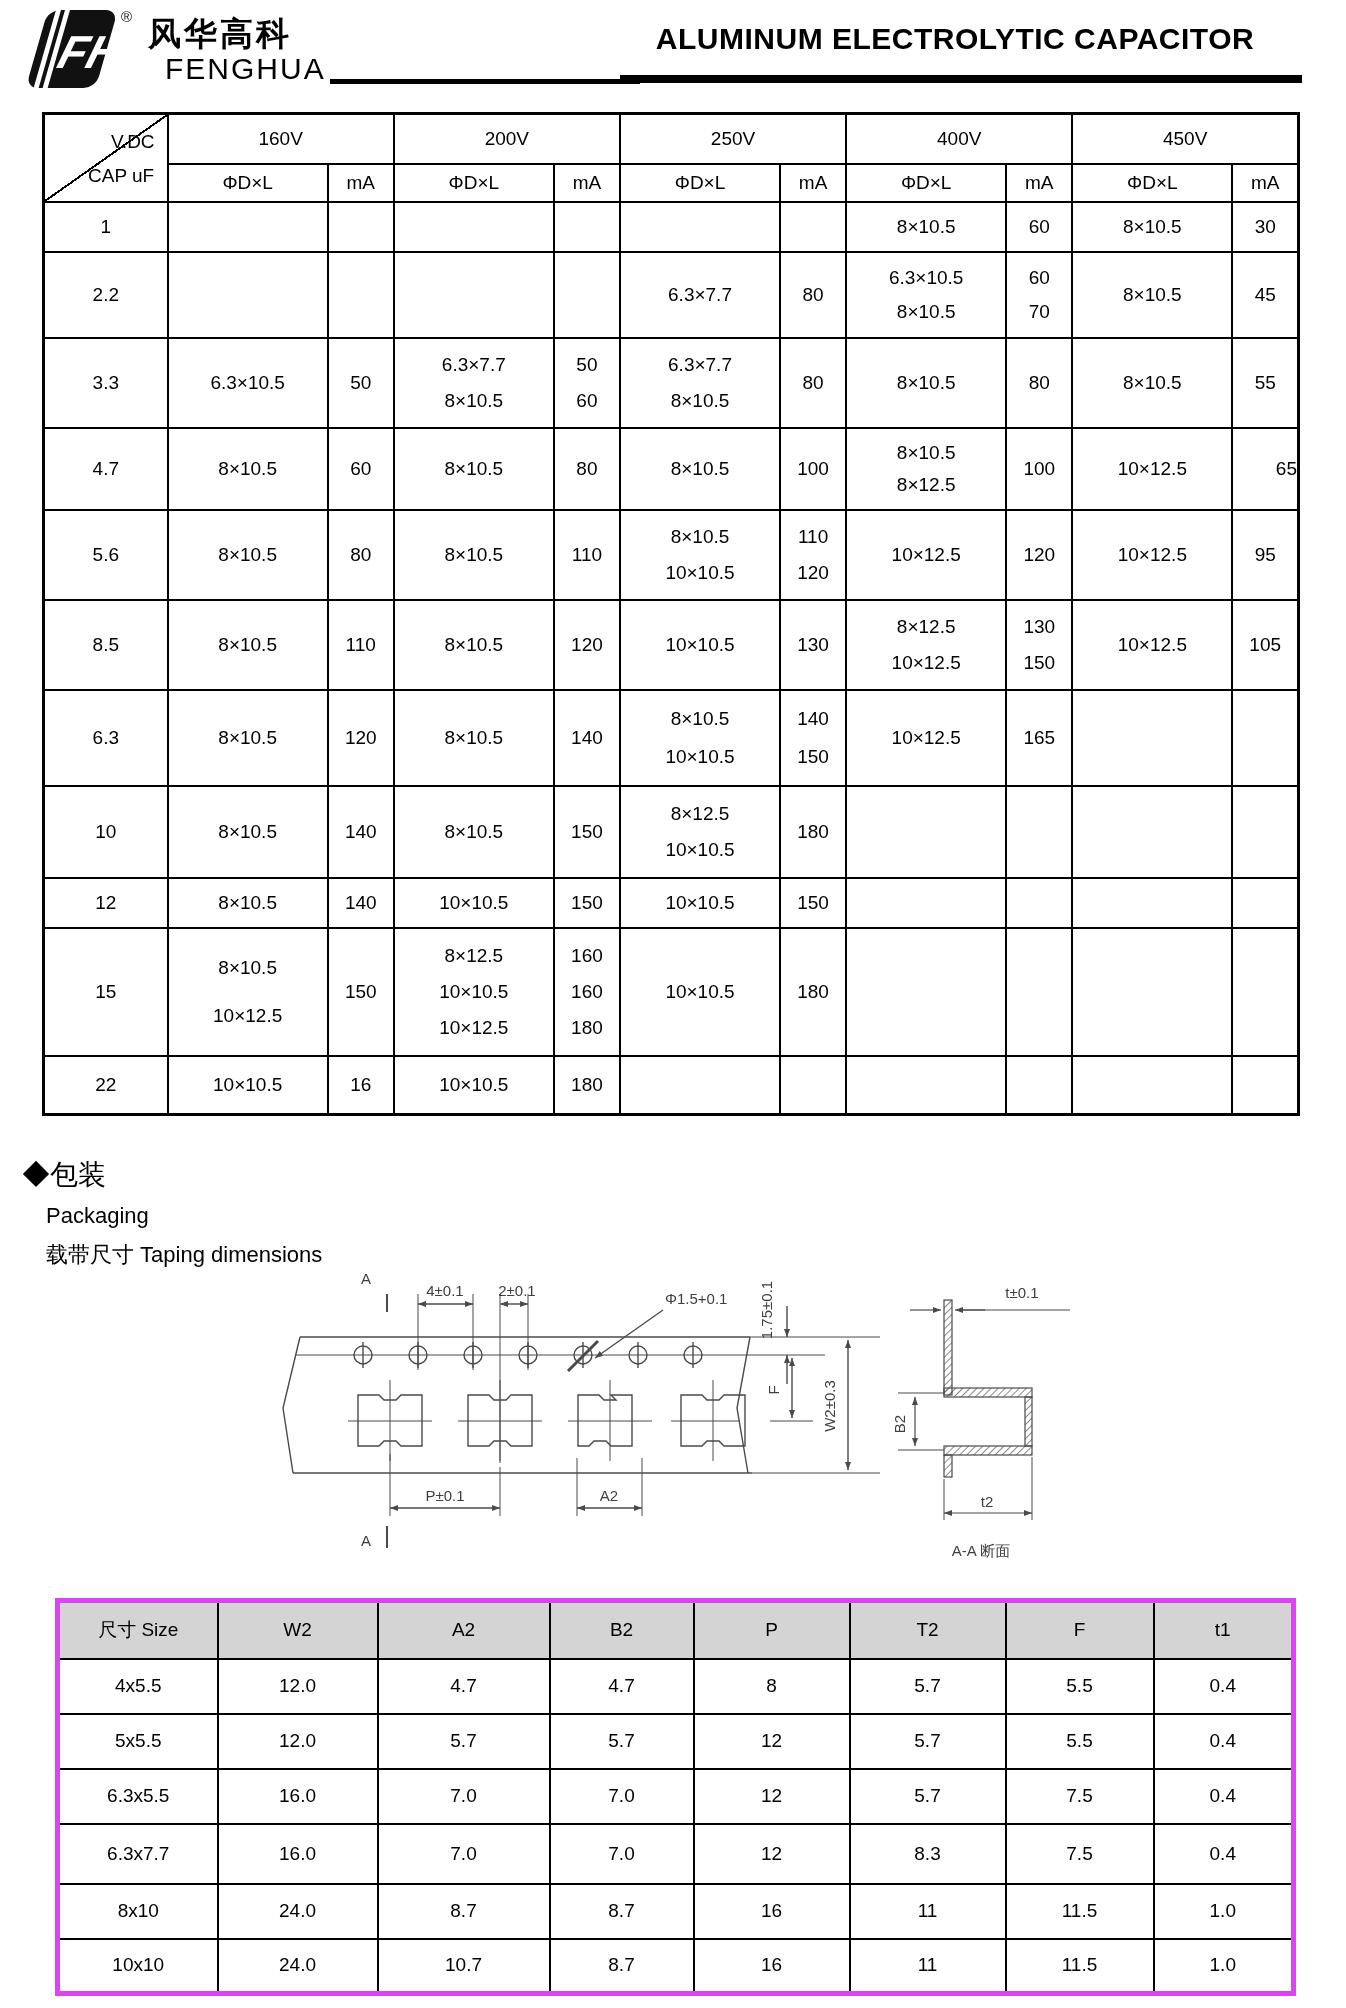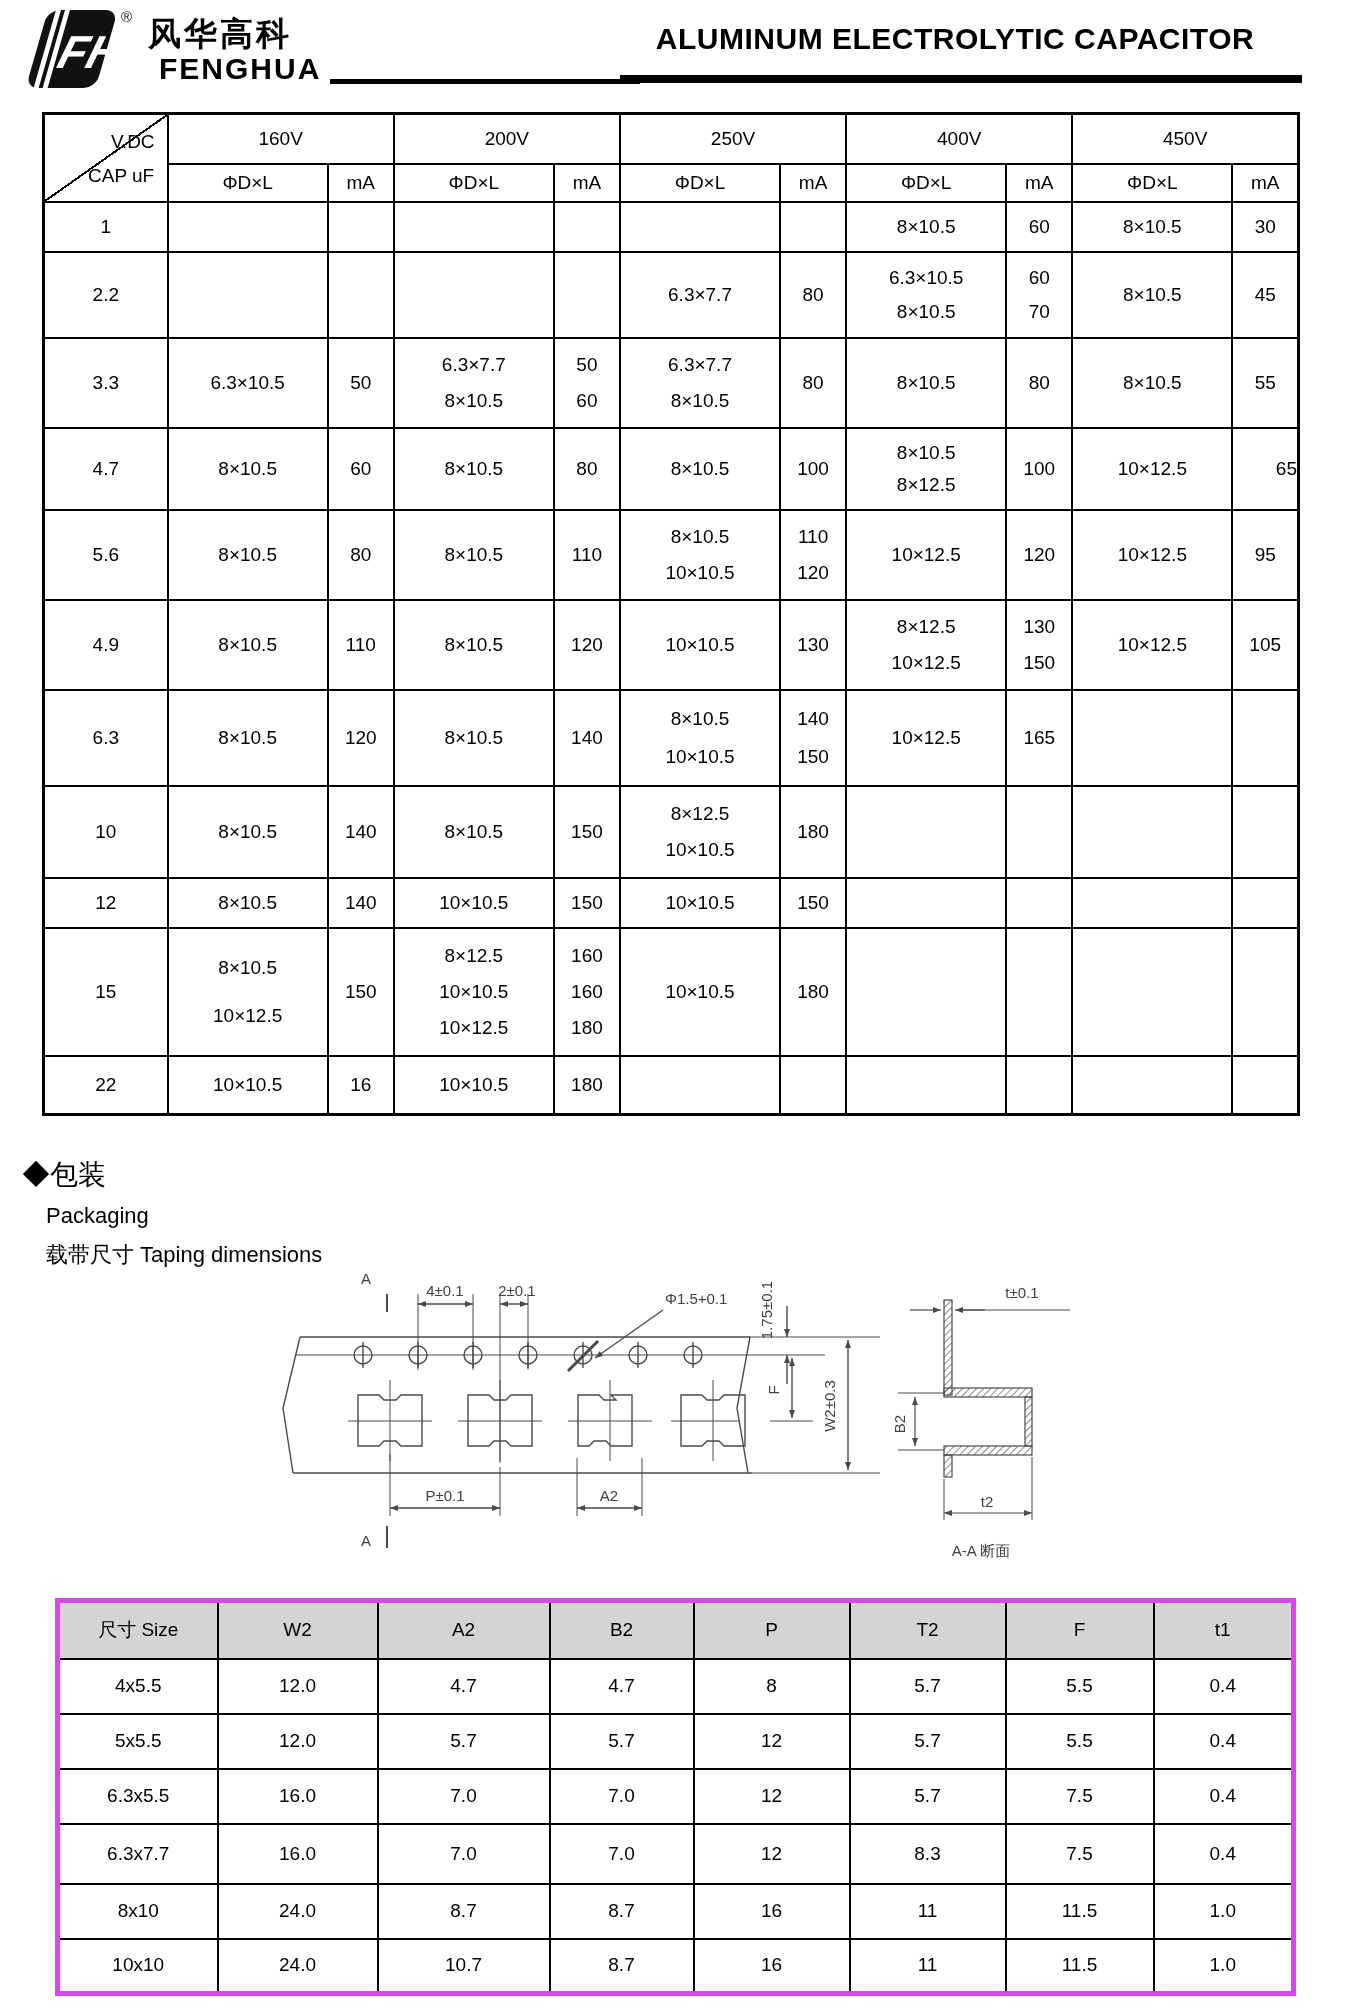--- a/index.html
+++ b/index.html
@@ -3,21 +3,21 @@
 <meta charset="utf-8">
 <style>
   html,body{margin:0;padding:0;background:#fff;}
   .page{position:relative;width:1346px;height:2008px;background:#fff;
         font-family:"Liberation Sans",sans-serif;color:#000;overflow:hidden;}
 
   
   .logo-wrap{position:absolute;left:18px;top:6px;width:420px;height:90px;}
   .logo-mark{position:absolute;left:0;top:0;}
   .brand-cn{position:absolute;left:130px;top:6px;font-size:33px;font-weight:bold;letter-spacing:3px;}
-  .brand-en{position:absolute;left:141px;top:46px;font-size:30px;font-weight:bold;letter-spacing:2px;text-align:right;}
+  .brand-en{position:absolute;left:147px;top:46px;font-size:30px;font-weight:normal;letter-spacing:2px;text-align:right;}
   .page-title{position:absolute;left:600px;top:22px;width:710px;text-align:center;
               font-size:30px;font-weight:bold;letter-spacing:.5px;}
   .rule-a{position:absolute;left:330px;top:79px;width:310px;height:5px;background:#000;}
   .rule-b{position:absolute;left:620px;top:75px;width:682px;height:8px;background:#000;}
 
   
   table{border-collapse:collapse;table-layout:fixed;}
   .maintbl{position:absolute;left:42px;top:112px;width:1258px;border:3px solid #000;}
   .maintbl th,.maintbl td{border:2px solid #000;font-size:19px;font-weight:normal;
                           text-align:center;vertical-align:middle;padding:0;overflow:hidden;}
@@ -352,21 +352,21 @@
               <div>10×12.5</div>
             </div>
           </td>
           <td>
             <div class="lines" style="height: 84px;">
               <div>95</div>
             </div>
           </td>
         </tr>
         <tr style="height: 90px;">
-          <td>4.9</td>
+          <td>8.5</td>
           <td>
             <div class="lines" style="height: 84px;">
               <div>8×10.5</div>
             </div>
           </td>
           <td>
             <div class="lines" style="height: 84px;">
               <div>110</div>
             </div>
           </td>

